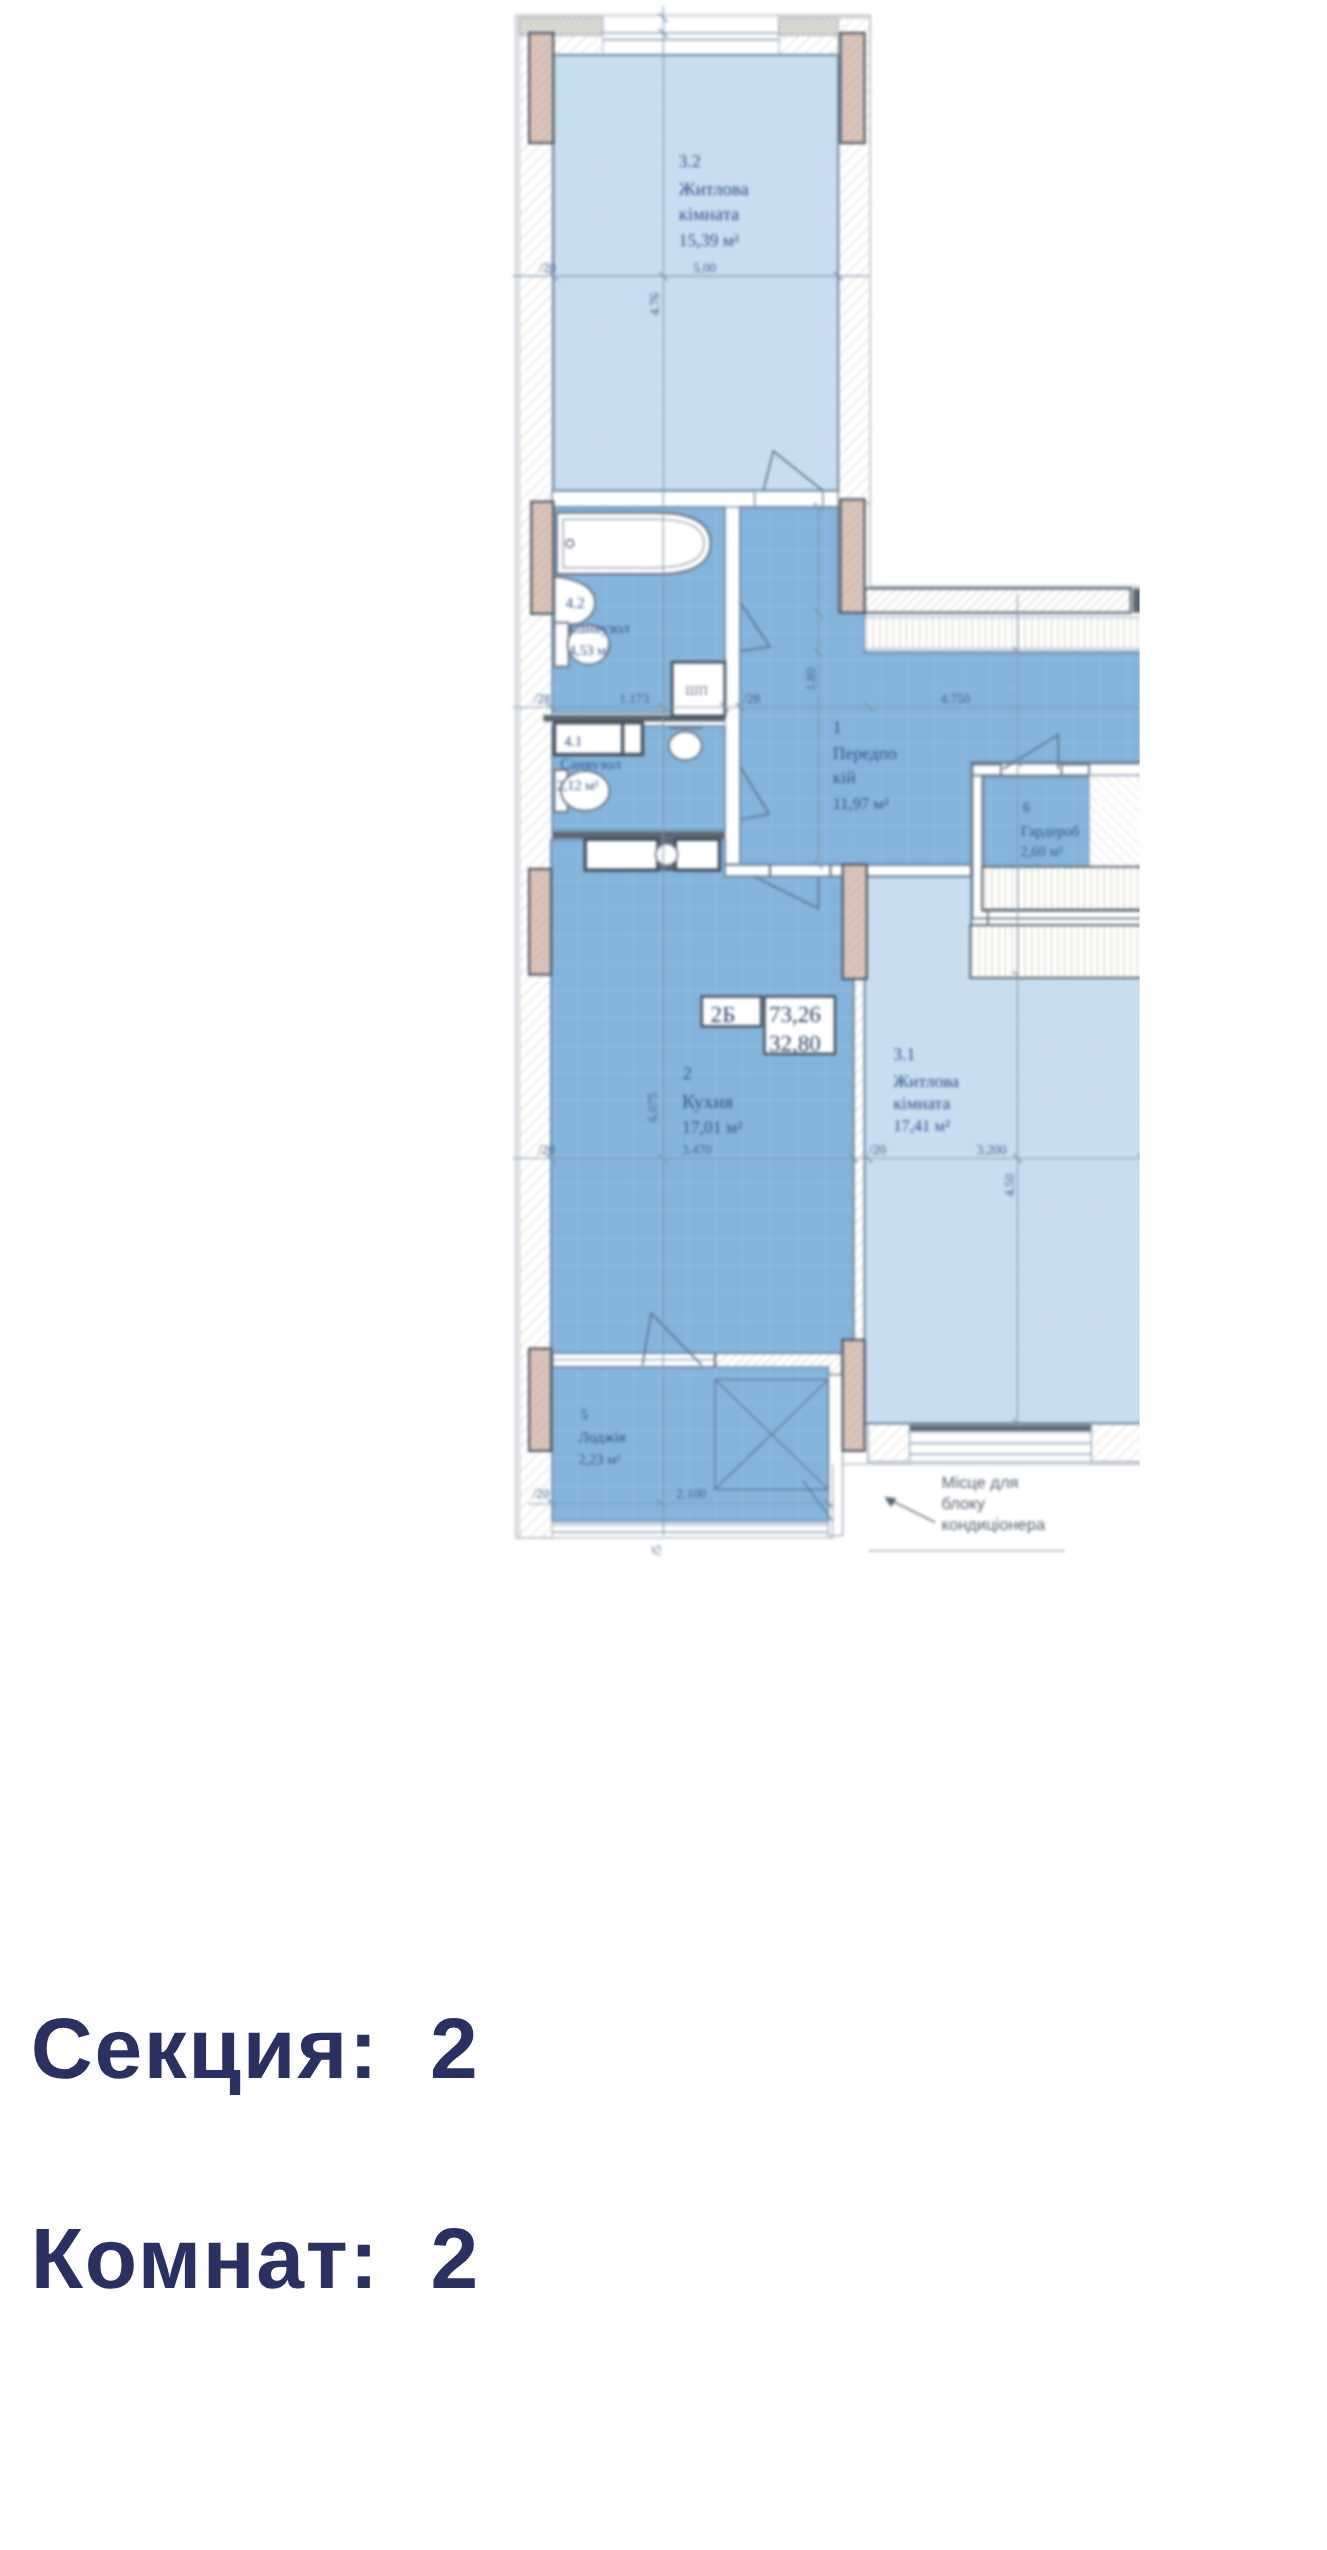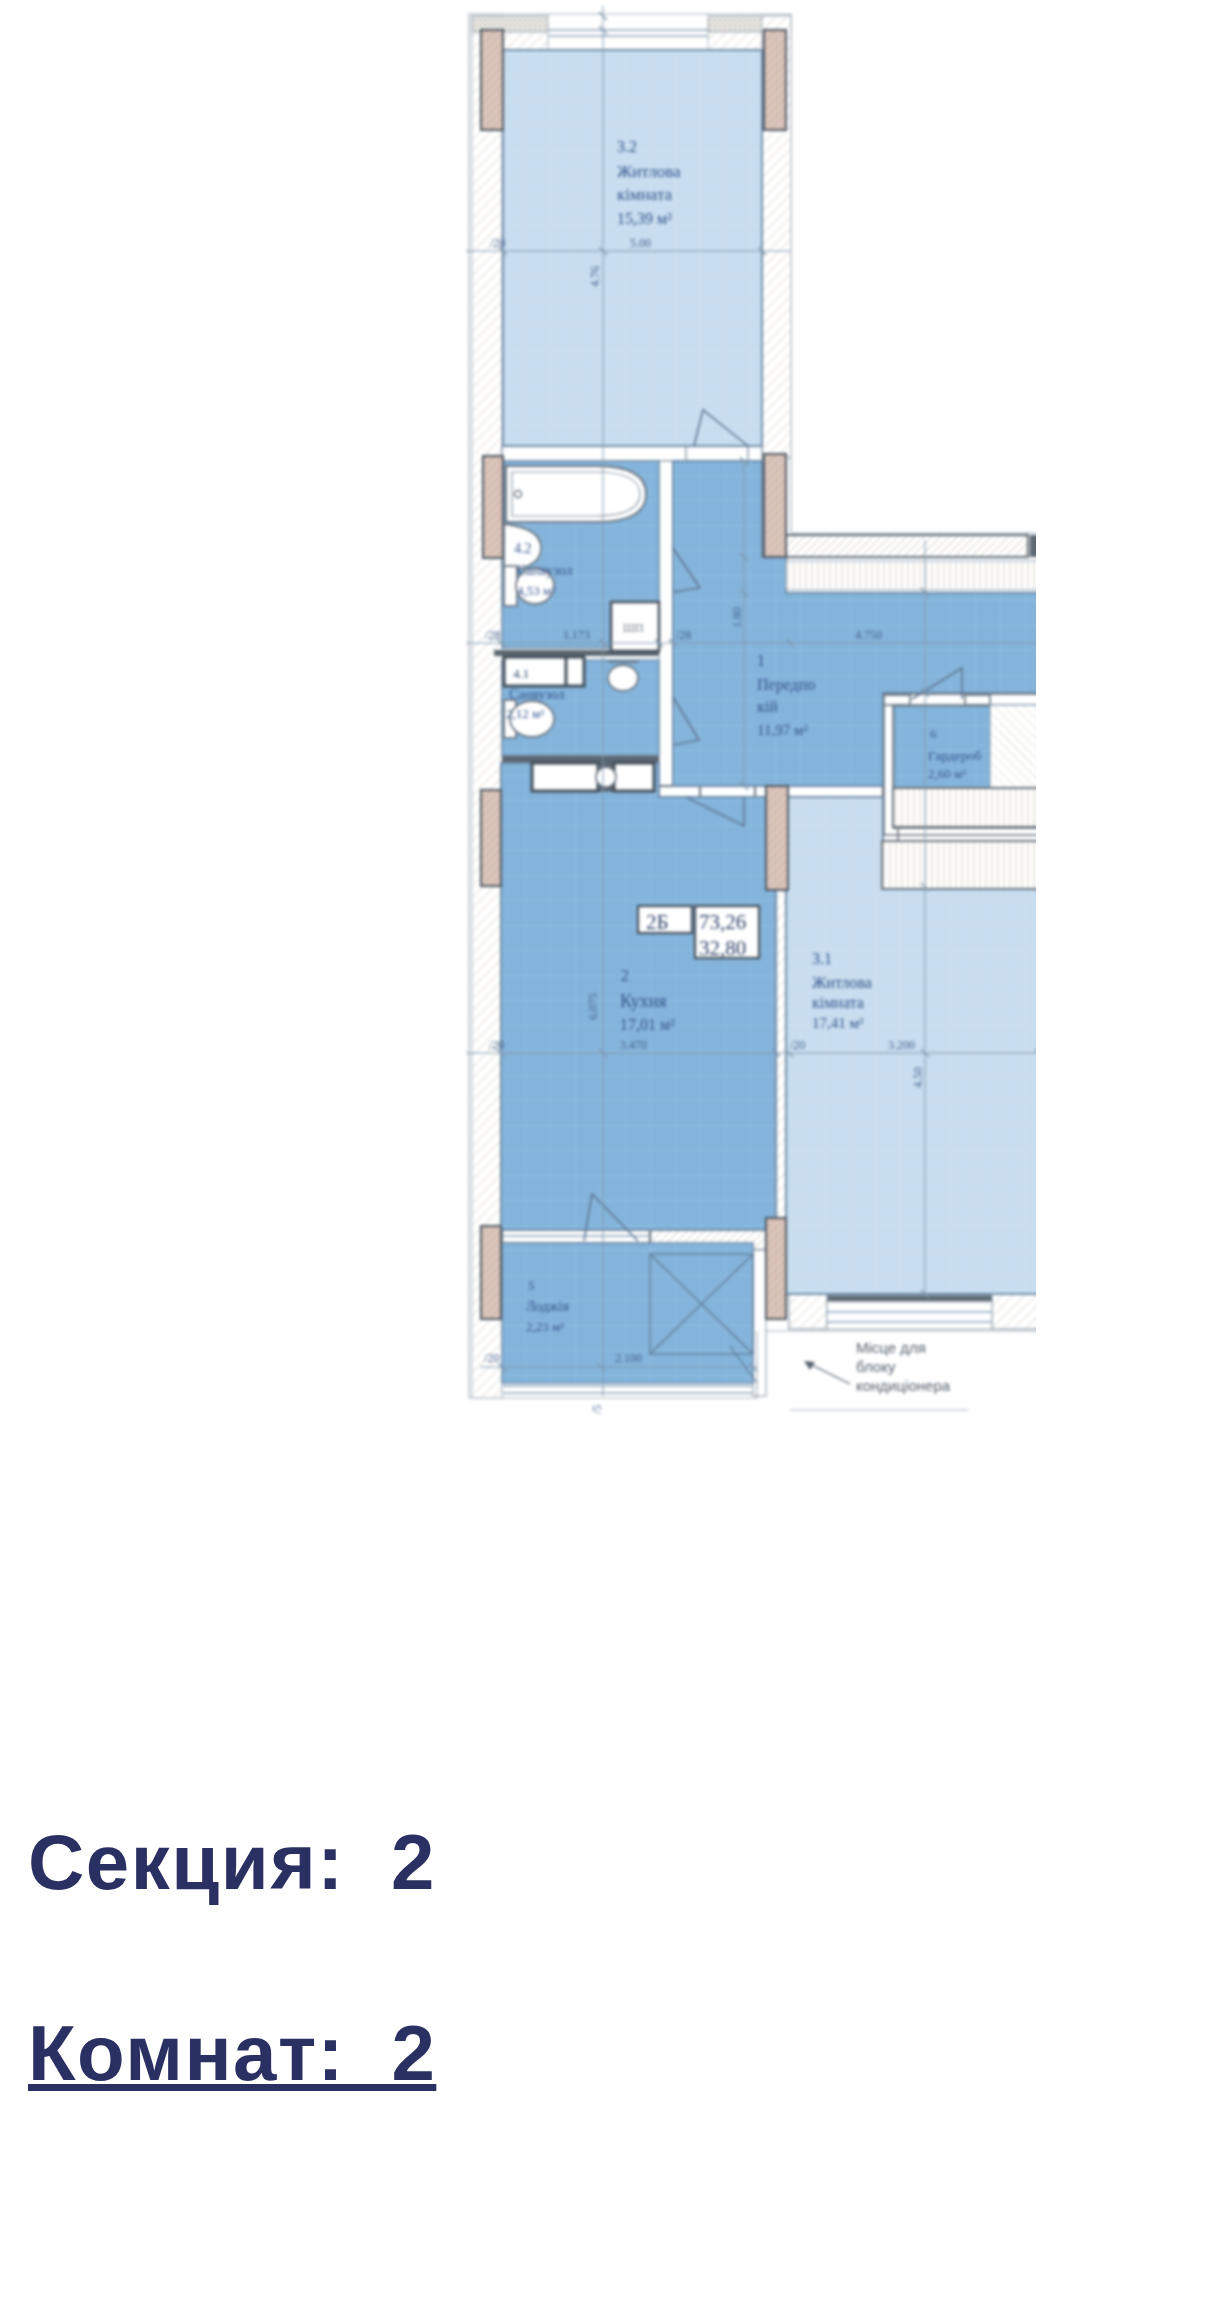--- a/index.html
+++ b/index.html
@@ -289,14 +289,14 @@
   <text x="597" y="1020" transform="rotate(-90 597,1020)">6.075</text>
   <text x="922" y="1088" transform="rotate(-90 922,1088)">4.50</text>
   <text x="615" y="1362">2.100</text>
   <text x="484" y="1362">/20</text>
   <text x="601" y="1414" transform="rotate(-90 601,1414)">/5</text>
  </g>
 </g>
 </svg>
 
 <div class="big" style="top:1823px;">Секция:&nbsp;&nbsp;2</div>
-<div class="big" style="top:2014px;text-decoration:underline;">Комнат:&nbsp;&nbsp;2</div>
+<div class="big" style="top:2014px;">Комнат:&nbsp;&nbsp;2</div>
 </div>
 
 </body></html>

